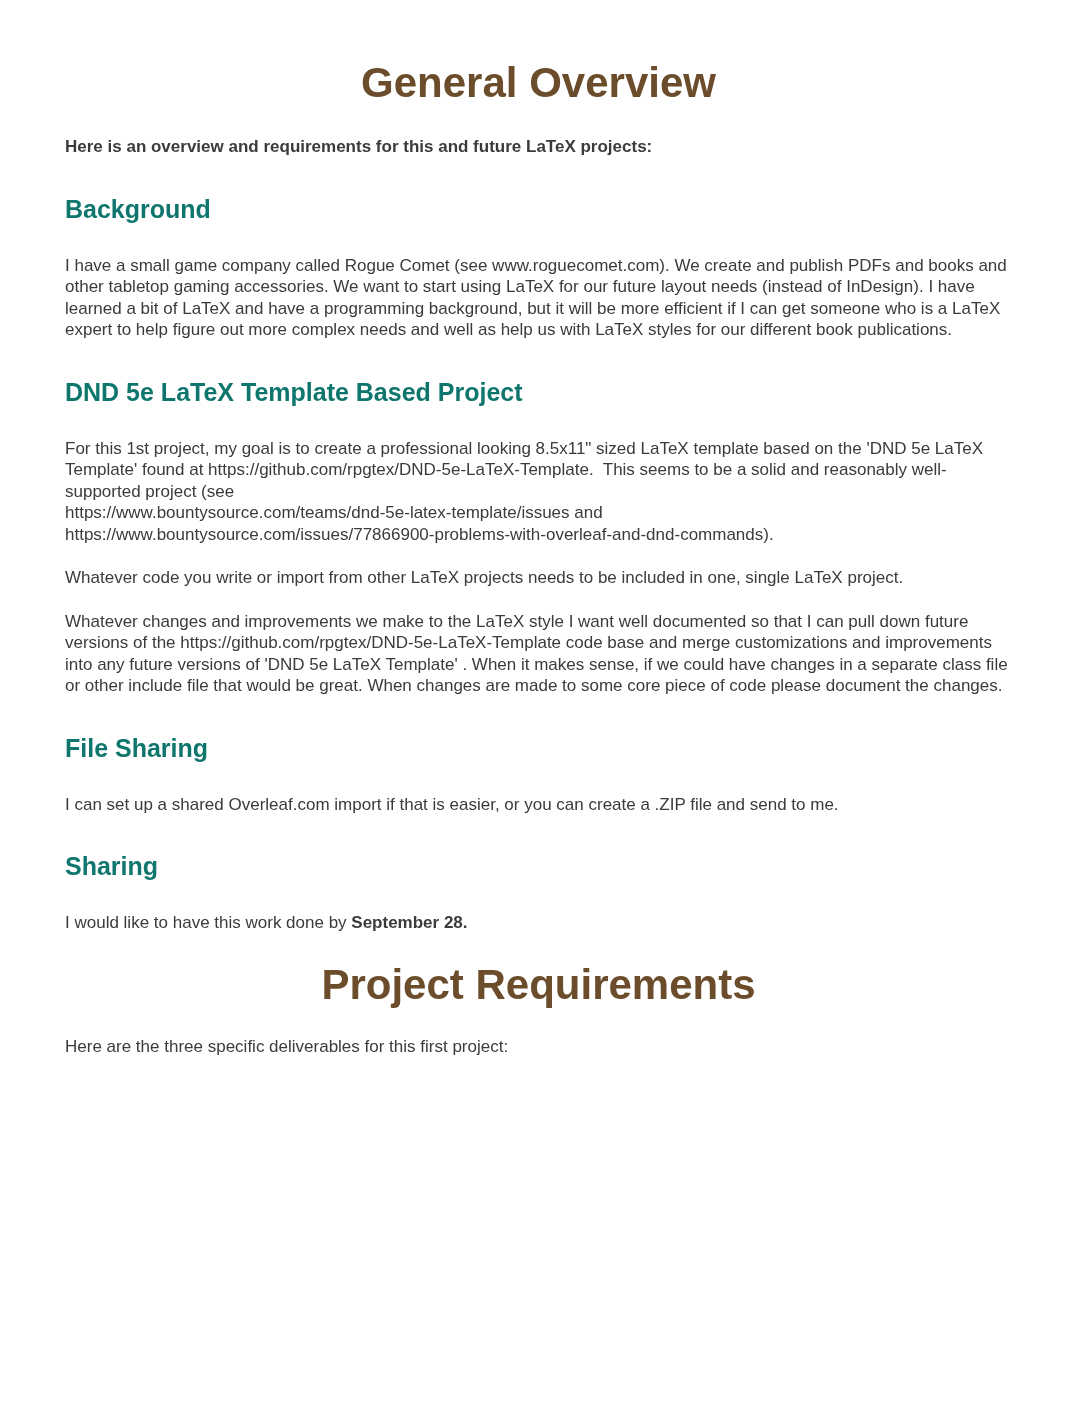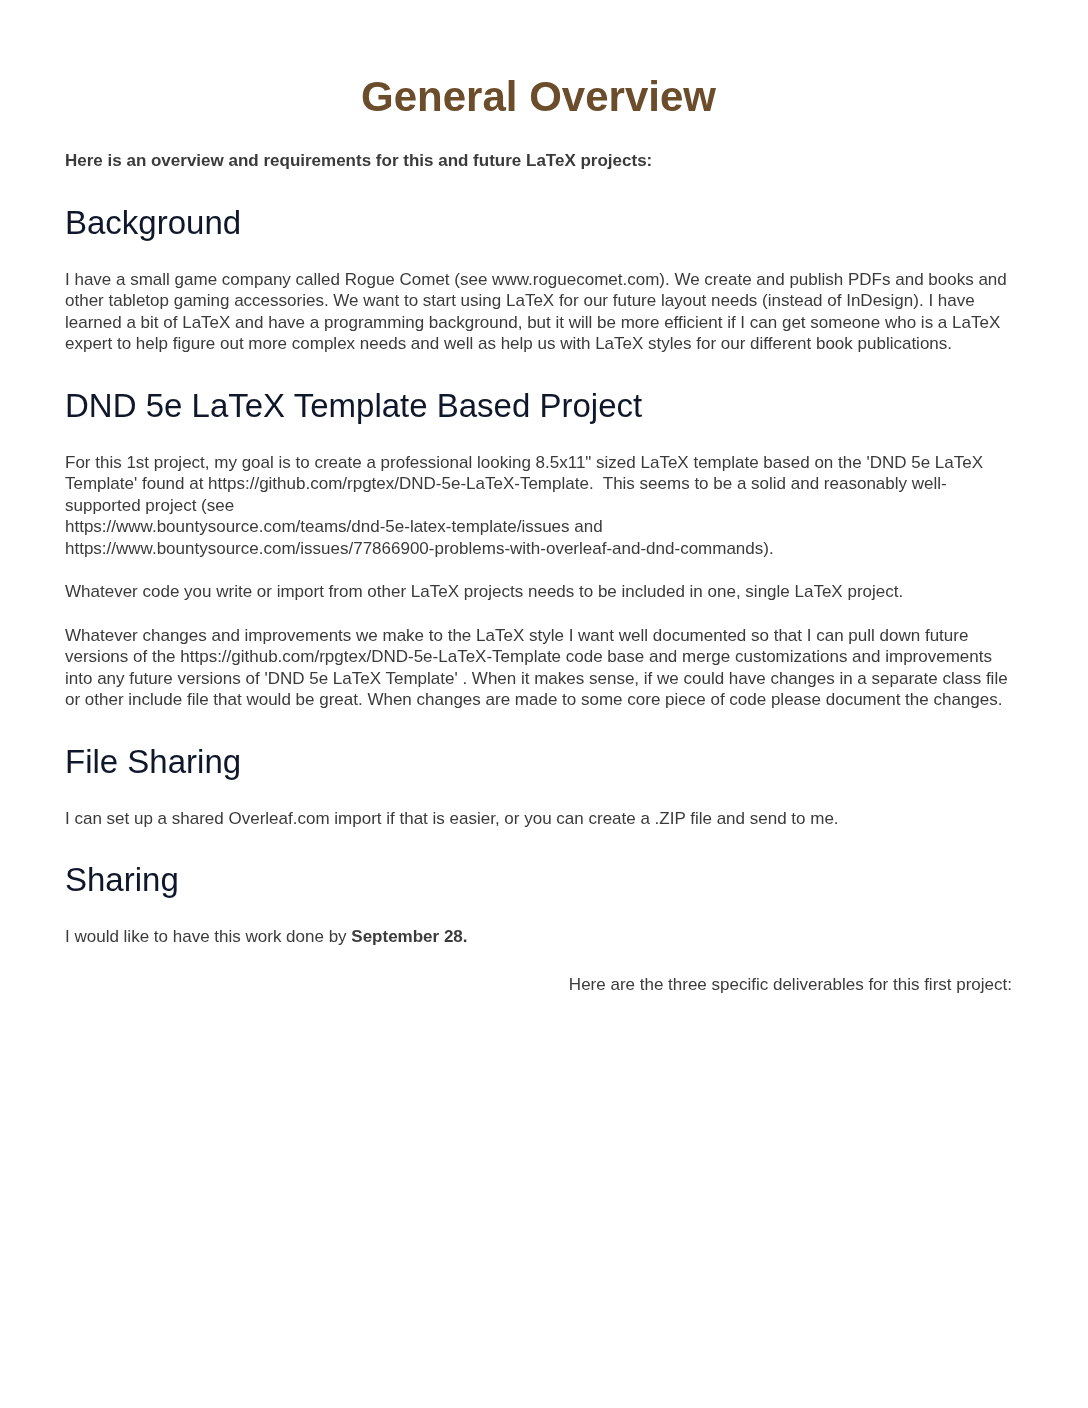--- a/index.html
+++ b/index.html
@@ -17,47 +17,46 @@
     background: #ffffff;
     padding: 56px 76px 60px 65px;
     color: #3b3b3b;
   }
   h1.doc-title {
     font-size: 42px;
     line-height: 50px;
     font-weight: bold;
     color: #6b4d2b;
     text-align: center;
-    margin: 16px;
+    margin: 2px;
   }
   h1.doc-title.secondary {
     margin-top: 26px;
   }
   h2.section-heading {
-    font-size: 33px;
+    font-size: 25px;
     line-height: 30px;
-    font-weight: normal;
-    color: #0f172a;
+    font-weight: bold;
+    color: #0f766e;
     margin: 36px 0 31px 0;
   }
   p.body-text {
     font-size: 17px;
     line-height: 21.5px;
     color: #3b3b3b;
     margin: 0 0 22px 0;
   }
   p.intro-text {
     margin-top: 28px;
     margin-bottom: 0;
     font-weight: bold;
   }
   p.outro-text {
     margin-top: 26px;
     margin-bottom: 0;
-    text-align: right;
   }
   p.prewrap {
     white-space: pre-wrap;
   }
   .bold-inline {
     font-weight: bold;
   }
 </style>
 </head>
 <body>
@@ -91,16 +90,17 @@
   <div>
     <h2 class="section-heading">File Sharing</h2>
     <p class="body-text">I can set up a shared Overleaf.com import if that is easier, or you can create a .ZIP file and send to me.</p>
   </div>
 
   <div>
     <h2 class="section-heading">Sharing</h2>
     <p class="body-text"><span>I would like to have this work done by </span><span class="bold-inline">September 28.</span></p>
   </div>
 
+  <h1 class="doc-title secondary">Project Requirements</h1>
 
   <p class="body-text outro-text">Here are the three specific deliverables for this first project:</p>
 
 </div>
 
 </body></html>

